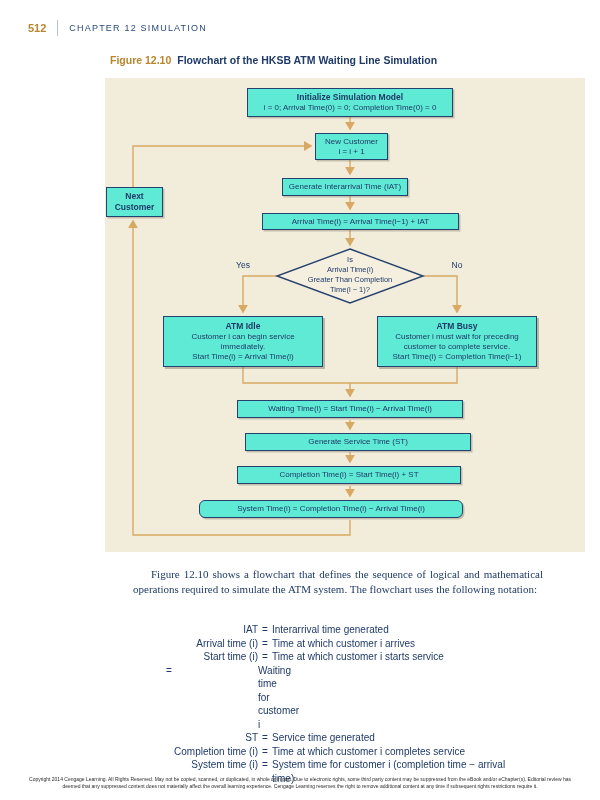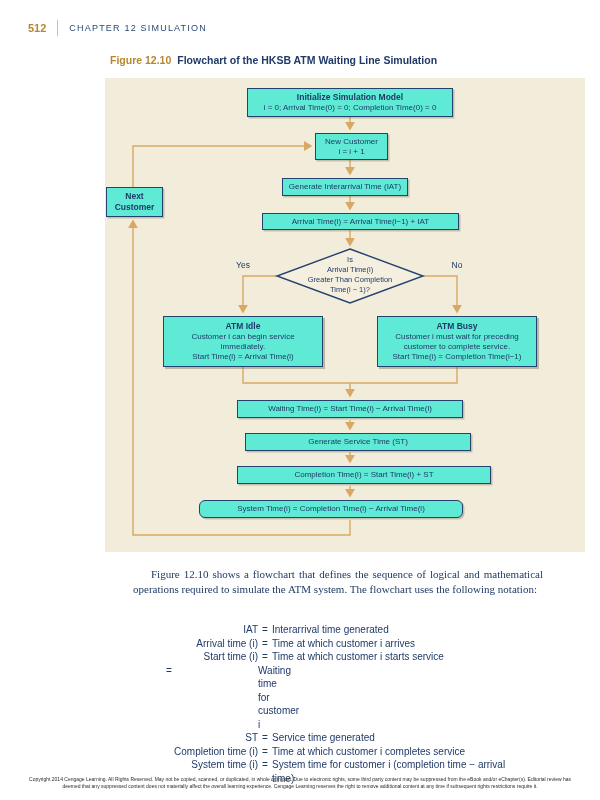--- a/index.html
+++ b/index.html
@@ -140,21 +140,21 @@
   </div>
 
   <div class="node" style="left:132px;top:322px;width:226px;height:18px;">
     <div class="lbl1">Waiting Time(i) = Start Time(i) − Arrival Time(i)</div>
   </div>
 
   <div class="node" style="left:132px;top:355px;width:226px;height:18px;margin-left:8px;">
     <div class="lbl1">Generate Service Time (ST)</div>
   </div>
 
-  <div class="node" style="left:132px;top:388px;width:254px;height:18px;">
+  <div class="node" style="left:132px;top:388px;width:224px;height:18px;">
     <div class="lbl1">Completion Time(i) = Start Time(i) + ST</div>
   </div>
 
   <div class="node" style="left:94px;top:422px;width:264px;height:18px;border-radius:6px;">
     <div class="lbl1">System Time(i) = Completion Time(i) − Arrival Time(i)</div>
   </div>
 
 </div>
 
 <div class="para">Figure 12.10 shows a flowchart that defines the sequence of logical and mathematical operations required to simulate the ATM system. The flowchart uses the following notation:</div>

